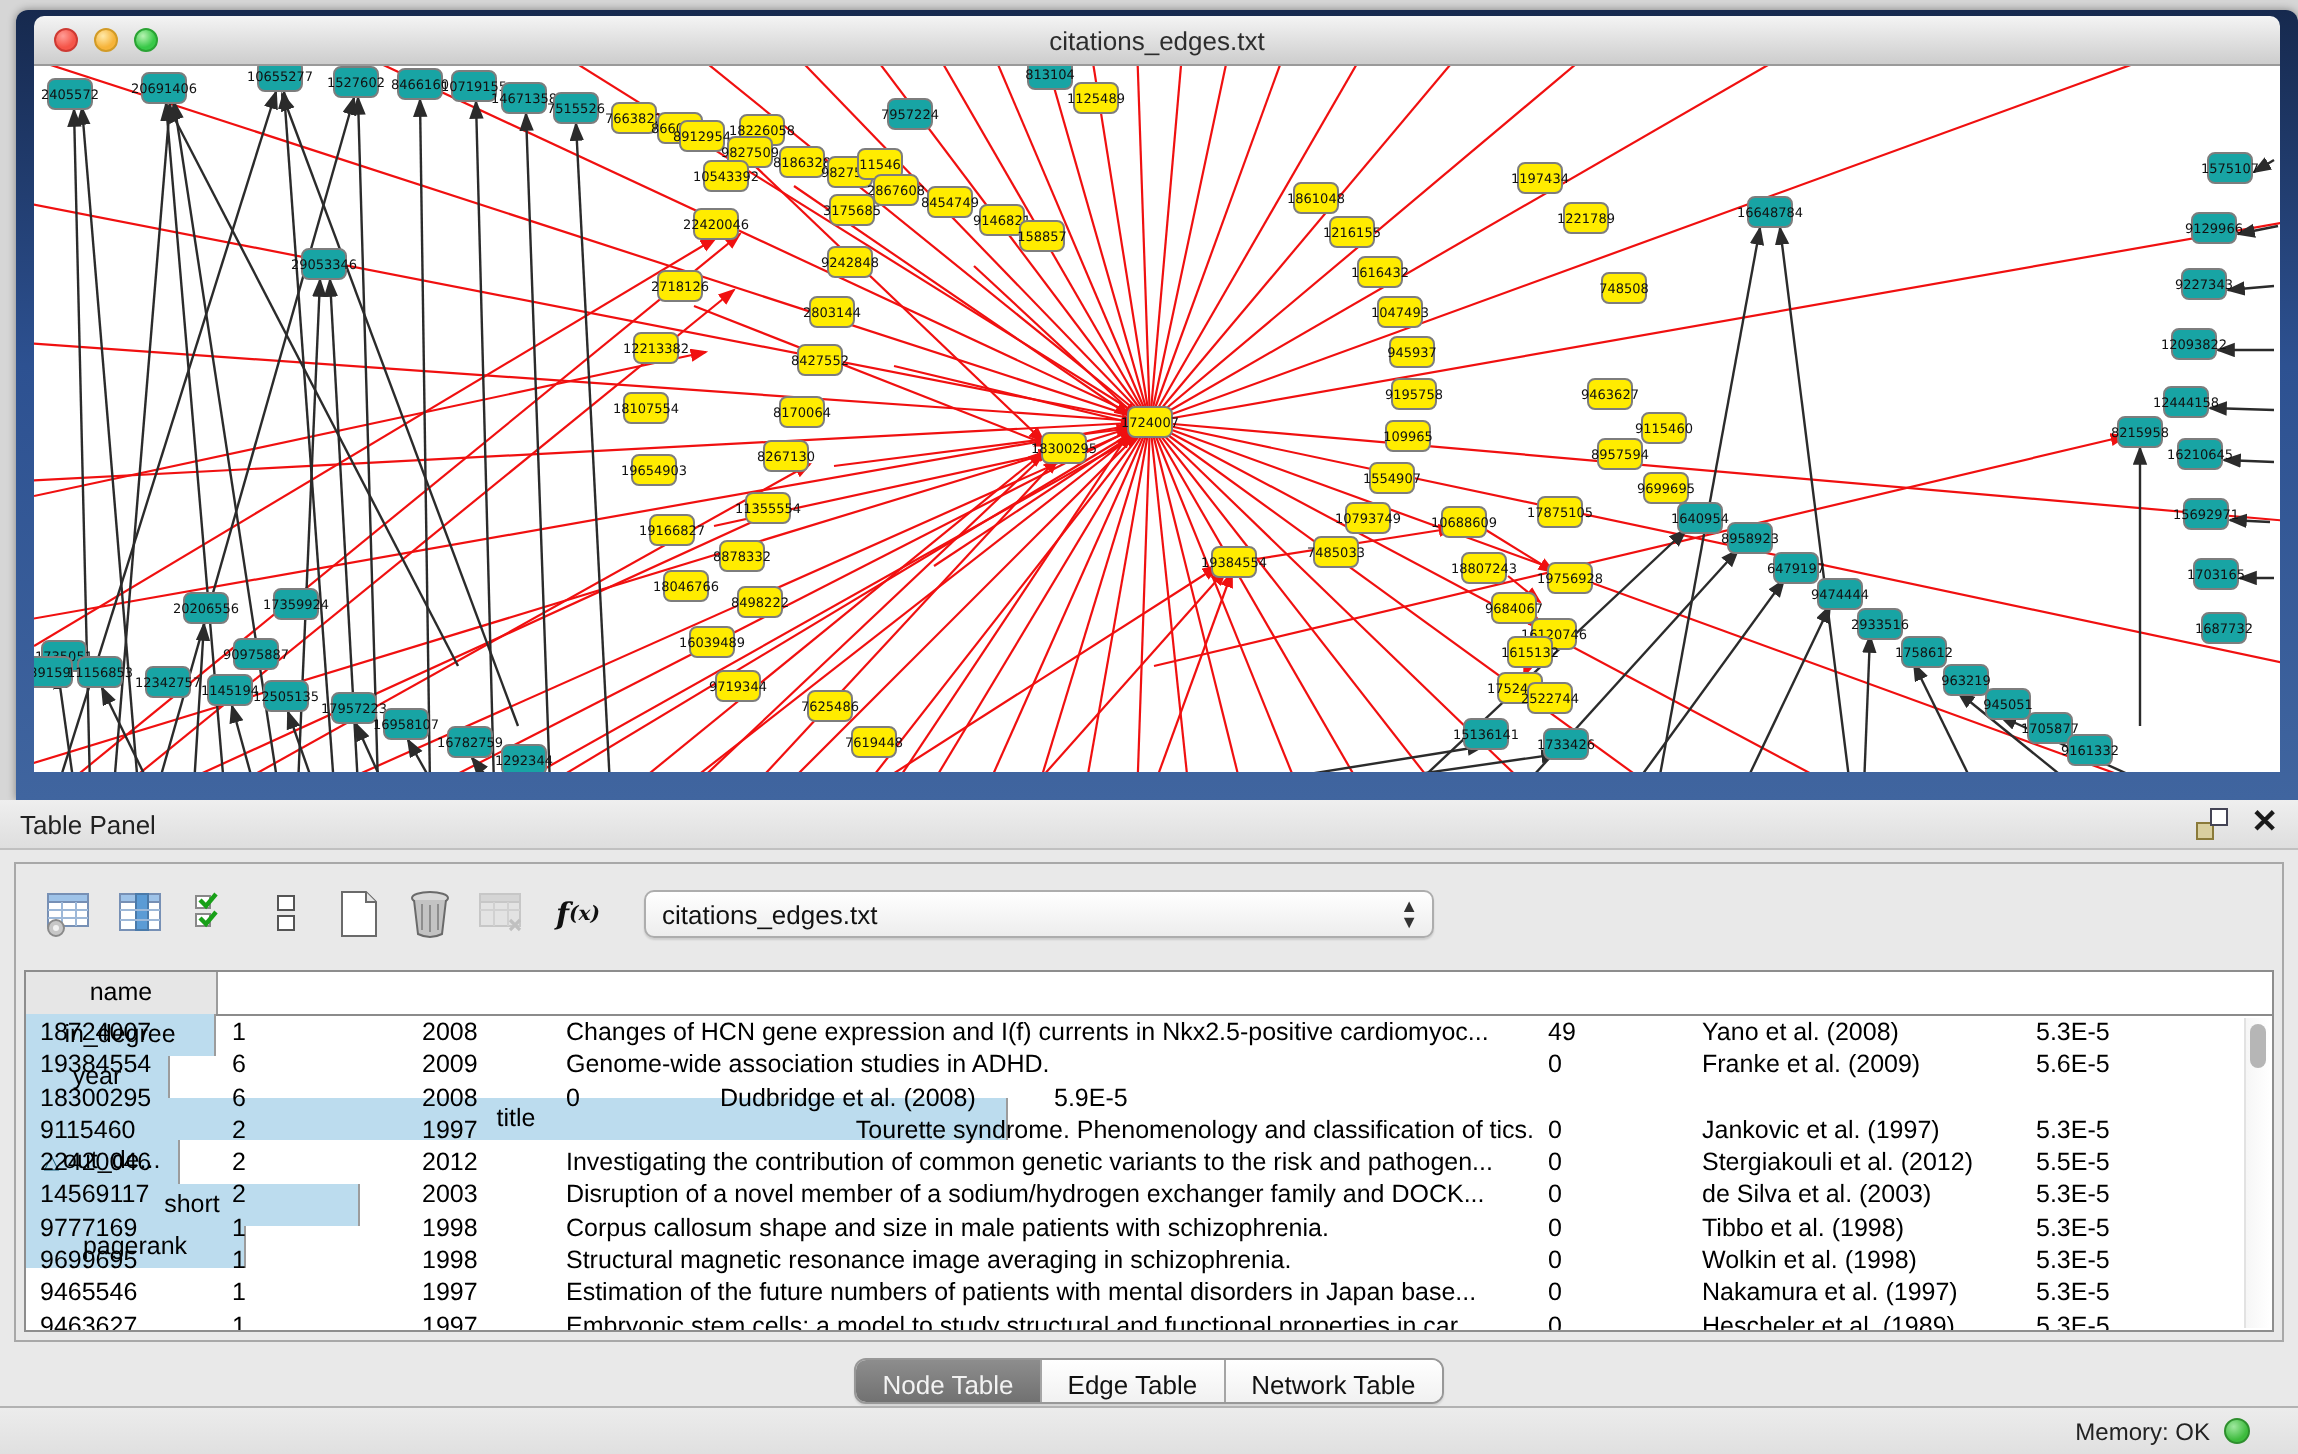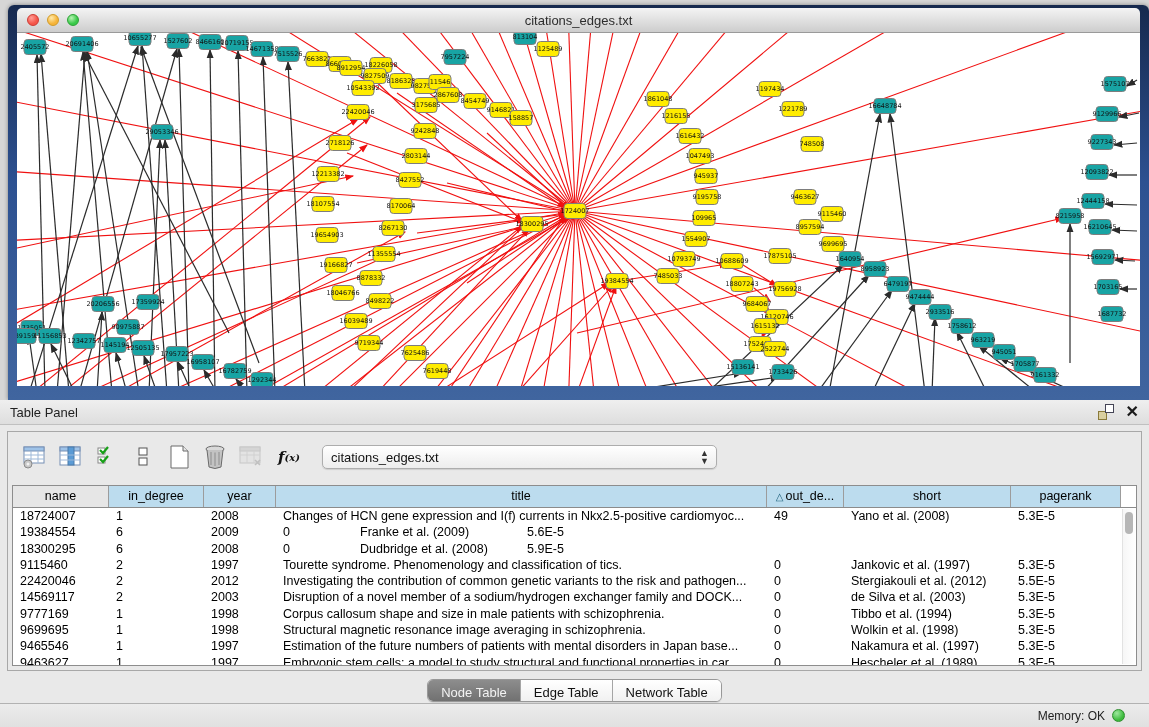--- a/index.html
+++ b/index.html
@@ -46,21 +46,21 @@
   .fx { font-family:"DejaVu Serif", serif; font-style:italic; font-weight:bold; font-size:15px; color:#111; width:34px; }
   .fx .paren { font-size:10px; }
   .table-selector { margin-left:10px; width:395px; height:24px; font-size:13px; color:#111;
     border:1px solid #adadad; border-radius:5px; background:linear-gradient(#ffffff,#ededed);
     display:flex; align-items:center; padding:0 8px; position:relative;
     box-shadow:0 1px 1px rgba(0,0,0,.12); }
   .table-selector .arrows { position:absolute; right:7px; font-size:9px; color:#333; line-height:8px; letter-spacing:0; }
 
   .table-box { position:absolute; left:4px; right:4px; top:53px; bottom:4px;
     border:1px solid #8d8d8d; background:#fff; overflow:hidden; }
-  .thead { display:flex; height:22px; border-bottom:1px solid #8b8b8b; }
+  .thead { display:flex; height:22px; border-bottom:1px solid #8b8b8b;flex-direction:column; }
   .th { font-size:12.5px; color:#000; text-align:center; line-height:21px;
     border-right:1px solid #9c9c9c; background:#bcdcee; overflow:hidden; white-space:nowrap; flex:none; }
   .th.gray { background:#e6e6e6; }
   .th .sort { color:#1b5e7a; font-size:10px; margin-right:2px; }
   .trow { display:flex; height:16.3px; }
   .td { font-size:12.5px; color:#000; line-height:16px; padding-left:7px;
     overflow:hidden; white-space:nowrap; flex:none; }
   .vscroll { position:absolute; right:1px; top:23px; bottom:1px; width:13px;
     background:linear-gradient(90deg,#f6f6f6,#ffffff); border-left:1px solid #e2e2e2; }
   .vthumb { position:absolute; left:2px; top:3px; width:8px; height:22px; border-radius:5px; background:#b6b6b6; }
@@ -771,37 +771,38 @@
               <div class="td" style="width: 72px;">2008</div>
               <div class="td" style="width: 491px;">Changes of HCN gene expression and I(f) currents in Nkx2.5-positive cardiomyoc...</div>
               <div class="td" style="width: 77px;">49</div>
               <div class="td" style="width: 167px;">Yano et al. (2008)</div>
               <div class="td" style="width: 110px;">5.3E-5</div>
             </div>
             <div class="trow">
               <div class="td" style="width: 96px;">19384554</div>
               <div class="td" style="width: 95px;">6</div>
               <div class="td" style="width: 72px;">2009</div>
+              <div class="td" style="width: 491px;">Genome-wide association studies in ADHD.</div>
               <div class="td" style="width: 77px;">0</div>
               <div class="td" style="width: 167px;">Franke et al. (2009)</div>
               <div class="td" style="width: 110px;">5.6E-5</div>
             </div>
             <div class="trow">
               <div class="td" style="width: 96px;">18300295</div>
               <div class="td" style="width: 95px;">6</div>
               <div class="td" style="width: 72px;">2008</div>
               <div class="td" style="width: 77px;">0</div>
               <div class="td" style="width: 167px;">Dudbridge et al. (2008)</div>
               <div class="td" style="width: 110px;">5.9E-5</div>
             </div>
             <div class="trow">
               <div class="td" style="width: 96px;">9115460</div>
               <div class="td" style="width: 95px;">2</div>
               <div class="td" style="width: 72px;">1997</div>
-              <div class="td" style="width: 491px;">Tourette syndrome. Phenomenology and classification of tics.</div>
+              <div class="td" style="width: 491px; text-align: right;">Tourette syndrome. Phenomenology and classification of tics.</div>
               <div class="td" style="width: 77px;">0</div>
               <div class="td" style="width: 167px;">Jankovic et al. (1997)</div>
               <div class="td" style="width: 110px;">5.3E-5</div>
             </div>
             <div class="trow">
               <div class="td" style="width: 96px;">22420046</div>
               <div class="td" style="width: 95px;">2</div>
               <div class="td" style="width: 72px;">2012</div>
               <div class="td" style="width: 491px;">Investigating the contribution of common genetic variants to the risk and pathogen...</div>
               <div class="td" style="width: 77px;">0</div>
@@ -816,21 +817,21 @@
               <div class="td" style="width: 77px;">0</div>
               <div class="td" style="width: 167px;">de Silva et al. (2003)</div>
               <div class="td" style="width: 110px;">5.3E-5</div>
             </div>
             <div class="trow">
               <div class="td" style="width: 96px;">9777169</div>
               <div class="td" style="width: 95px;">1</div>
               <div class="td" style="width: 72px;">1998</div>
               <div class="td" style="width: 491px;">Corpus callosum shape and size in male patients with schizophrenia.</div>
               <div class="td" style="width: 77px;">0</div>
-              <div class="td" style="width: 167px;">Tibbo et al. (1994)</div>
+              <div class="td" style="width: 167px;">Tibbo et al. (1998)</div>
               <div class="td" style="width: 110px;">5.3E-5</div>
             </div>
             <div class="trow">
               <div class="td" style="width: 96px;">9699695</div>
               <div class="td" style="width: 95px;">1</div>
               <div class="td" style="width: 72px;">1998</div>
               <div class="td" style="width: 491px;">Structural magnetic resonance image averaging in schizophrenia.</div>
               <div class="td" style="width: 77px;">0</div>
               <div class="td" style="width: 167px;">Wolkin et al. (1998)</div>
               <div class="td" style="width: 110px;">5.3E-5</div>

